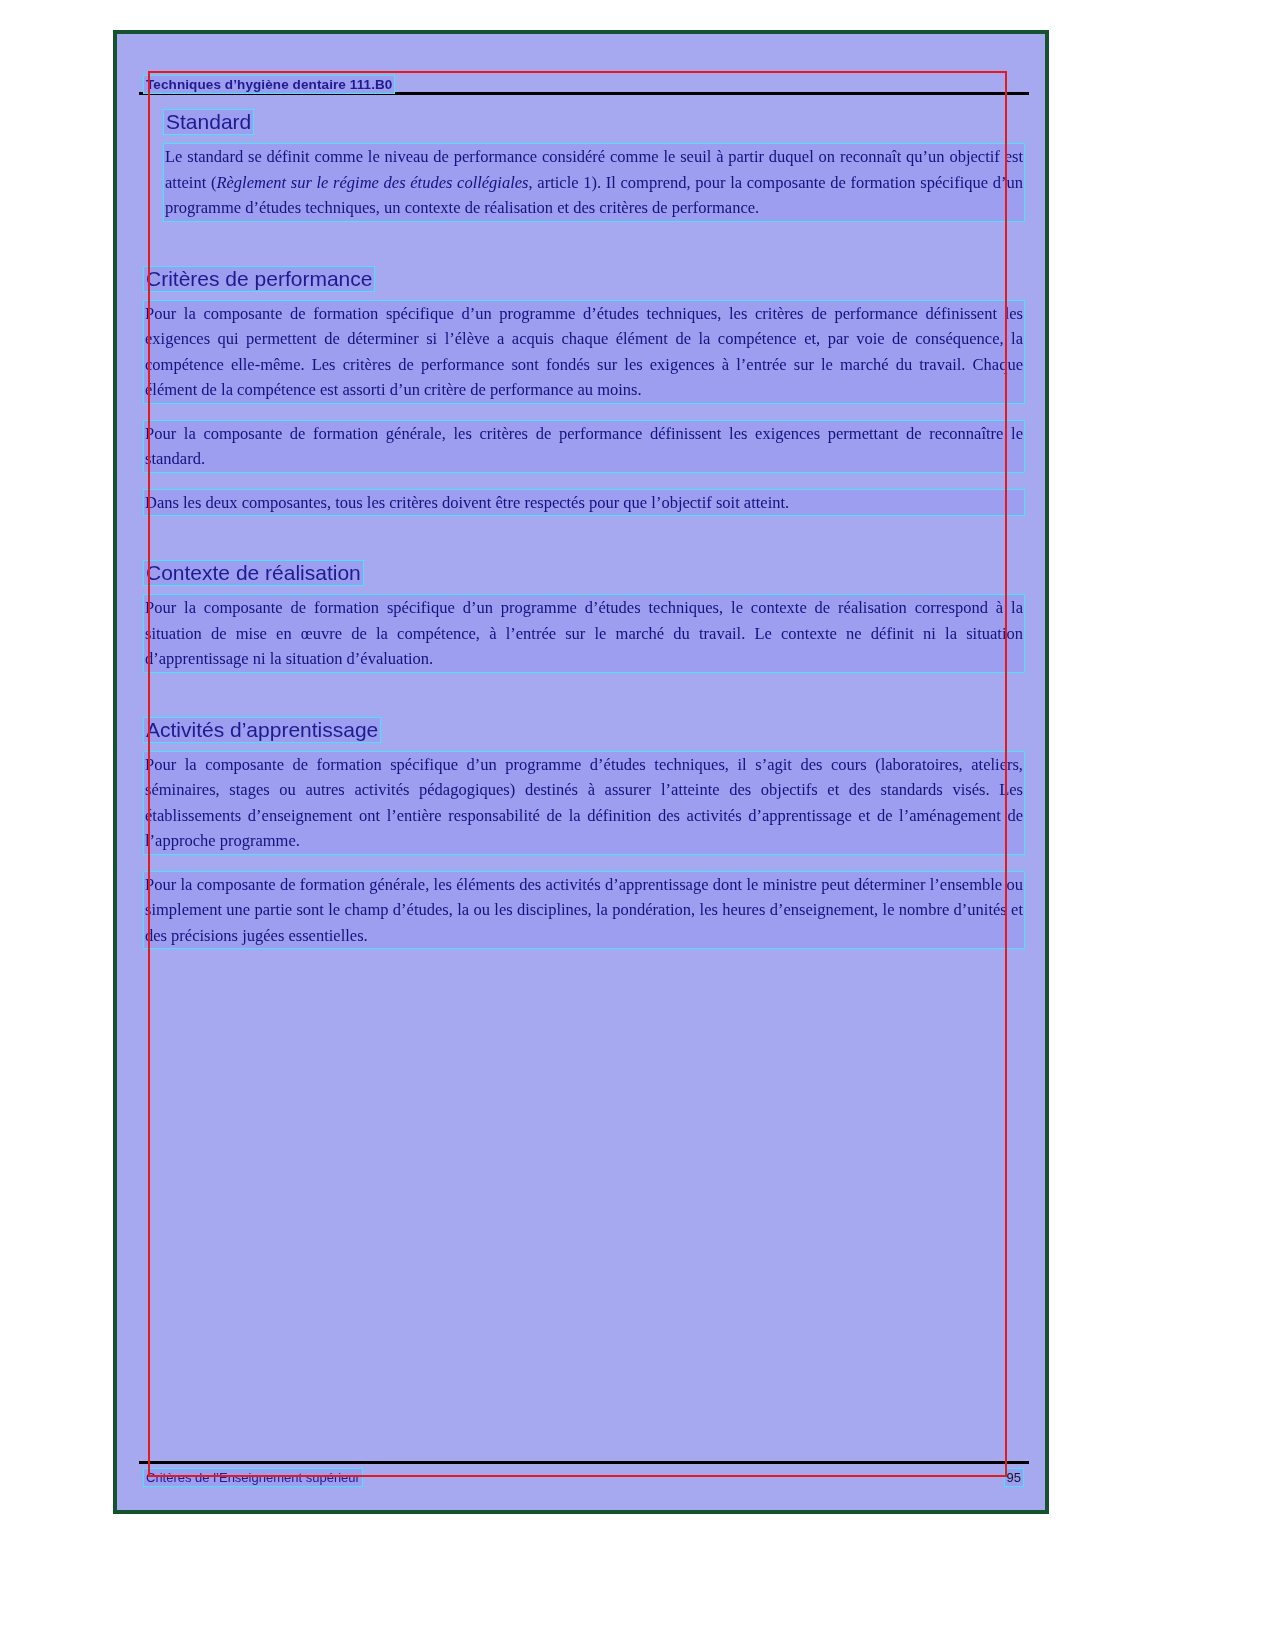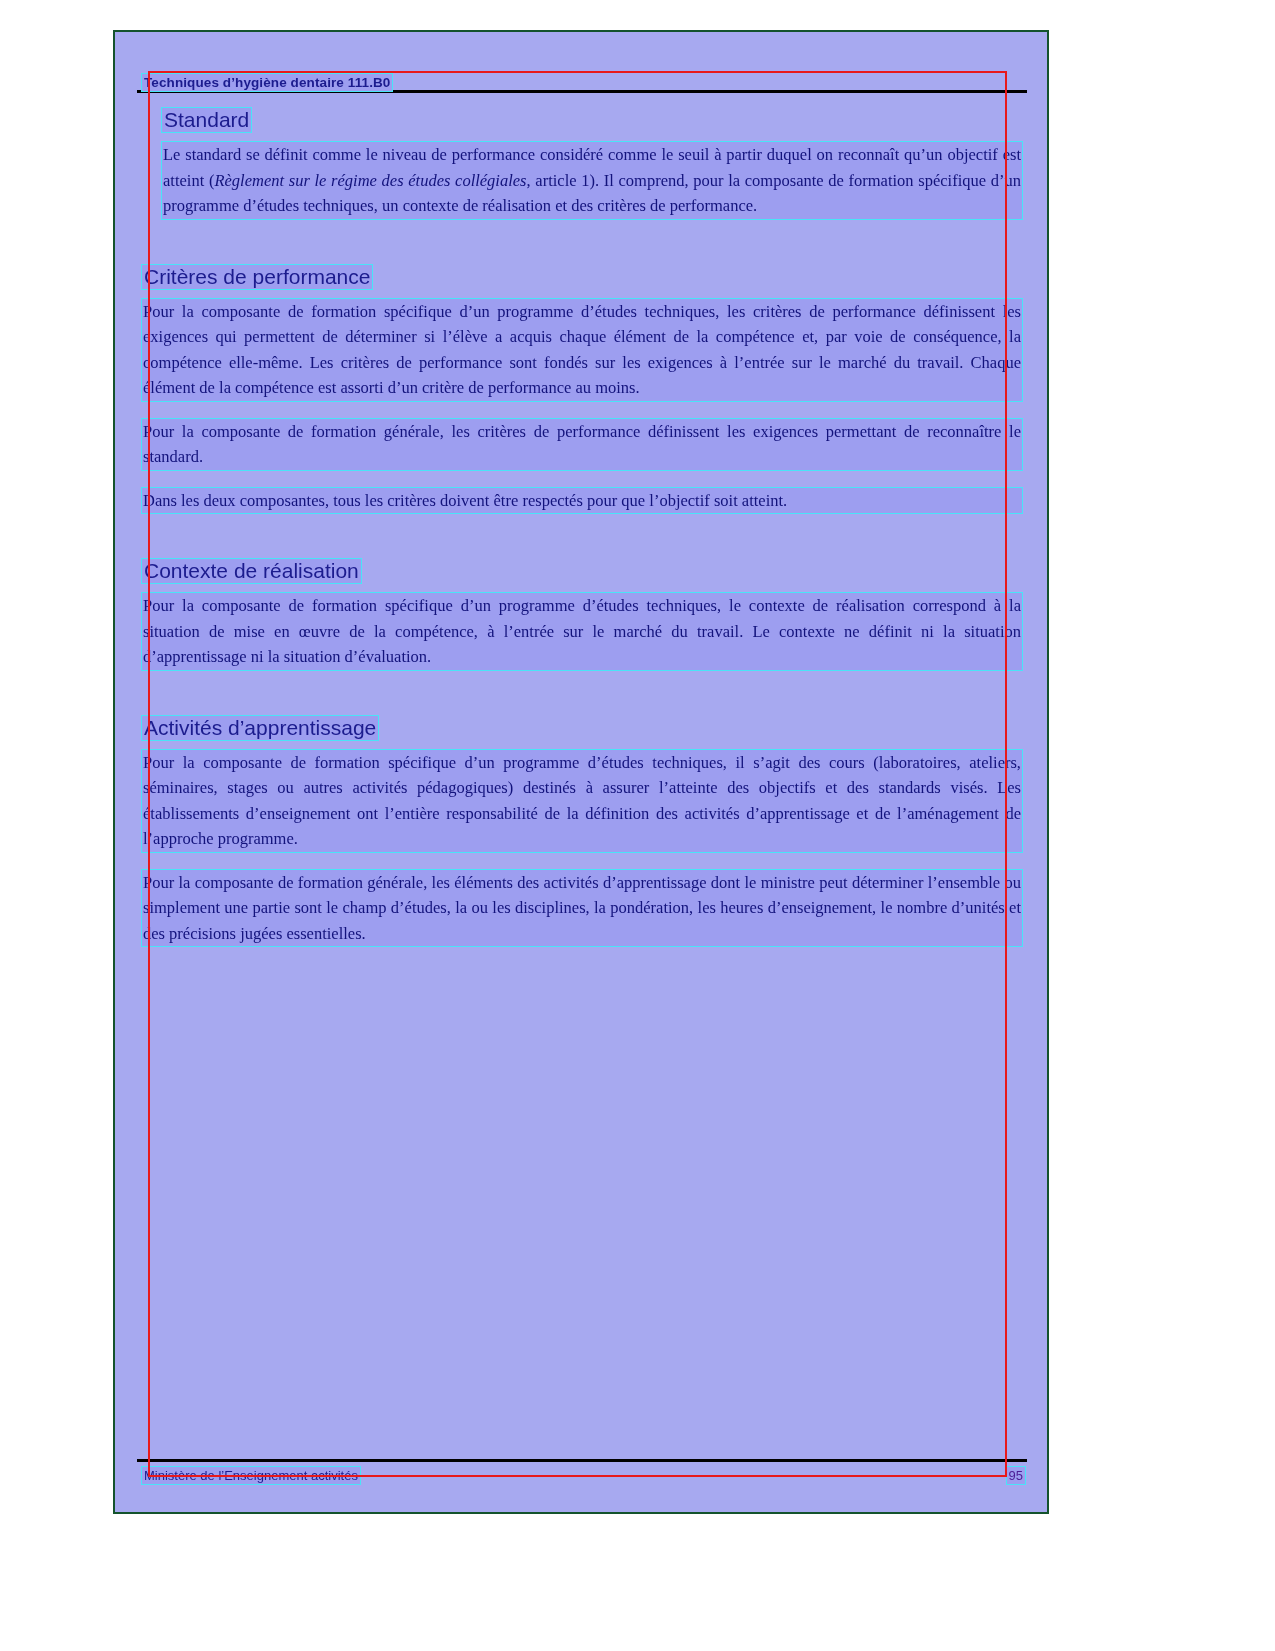--- a/index.html
+++ b/index.html
@@ -15,21 +15,21 @@
   }
 
   
   .page {
     position: absolute;
     left: 113px;
     top: 30px;
     width: 936px;
     height: 1484px;
     background: #a7a9f0;
-    border: 2px solid #14532d;
+    border: 4px solid #14532d;
     box-sizing: border-box;
     overflow: hidden;
   }
 
   
   .crop-rect {
     position: absolute;
     left: 148px;
     top: 71px;
     width: 859px;
@@ -83,21 +83,21 @@
     background: #9d9ef0;
     box-shadow: 0 0 0 1px #49e4f7;
     padding: 1px 2px;
     white-space: nowrap;
   }
   .footer-right {
     position: absolute;
     right: 22px;
     top: 1435px;
     font-size: 13px;
-    color: #4c1d95;
+    color: #0f172a;
     background: #9d9ef0;
     box-shadow: 0 0 0 1px #49e4f7;
     padding: 1px 2px;
   }
 
   h2.sec {
     font-size: 21px;
     font-weight: normal;
     color: #1c1c8e;
     margin: 0 0 10px 0;
@@ -138,17 +138,17 @@
   <div class="content">
     <div class="spacer-after-head"></div>
     <div id="sections">
         <div class="sec-wrap"><h2 class="sec">Standard</h2><p class="para"><span>Le standard se définit comme le niveau de performance considéré comme le seuil à partir duquel on reconnaît qu’un objectif est atteint (</span><em>Règlement sur le régime des études collégiales</em><span>, article 1). Il comprend, pour la composante de formation spécifique d’un programme d’études techniques, un contexte de réalisation et des critères de performance.</span></p></div>
         <div class="sec-wrap"><h2 class="sec">Critères de performance</h2><p class="para"><span>Pour la composante de formation spécifique d’un programme d’études techniques, les critères de performance définissent les exigences qui permettent de déterminer si l’élève a acquis chaque élément de la compétence et, par voie de conséquence, la compétence elle-même. Les critères de performance sont fondés sur les exigences à l’entrée sur le marché du travail. Chaque élément de la compétence est assorti d’un critère de performance au moins.</span></p><p class="para"><span>Pour la composante de formation générale, les critères de performance définissent les exigences permettant de reconnaître le standard.</span></p><p class="para"><span>Dans les deux composantes, tous les critères doivent être respectés pour que l’objectif soit atteint.</span></p></div>
         <div class="sec-wrap"><h2 class="sec">Contexte de réalisation</h2><p class="para"><span>Pour la composante de formation spécifique d’un programme d’études techniques, le contexte de réalisation correspond à la situation de mise en œuvre de la compétence, à l’entrée sur le marché du travail. Le contexte ne définit ni la situation d’apprentissage ni la situation d’évaluation.</span></p></div>
         <div class="sec-wrap"><h2 class="sec">Activités d’apprentissage</h2><p class="para"><span>Pour la composante de formation spécifique d’un programme d’études techniques, il s’agit des cours (laboratoires, ateliers, séminaires, stages ou autres activités pédagogiques) destinés à assurer l’atteinte des objectifs et des standards visés. Les établissements d’enseignement ont l’entière responsabilité de la définition des activités d’apprentissage et de l’aménagement de l’approche programme.</span></p><p class="para"><span>Pour la composante de formation générale, les éléments des activités d’apprentissage dont le ministre peut déterminer l’ensemble ou simplement une partie sont le champ d’études, la ou les disciplines, la pondération, les heures d’enseignement, le nombre d’unités et des précisions jugées essentielles.</span></p></div>
       </div>
   </div>
 
-  <div class="footer-left">Ministère de l’Enseignement activités</div>
+  <div class="footer-left">Critères de l’Enseignement supérieur</div>
   <div class="footer-right">95</div>
 </div>
 
 <div class="crop-rect"></div>
 
 </body></html>

